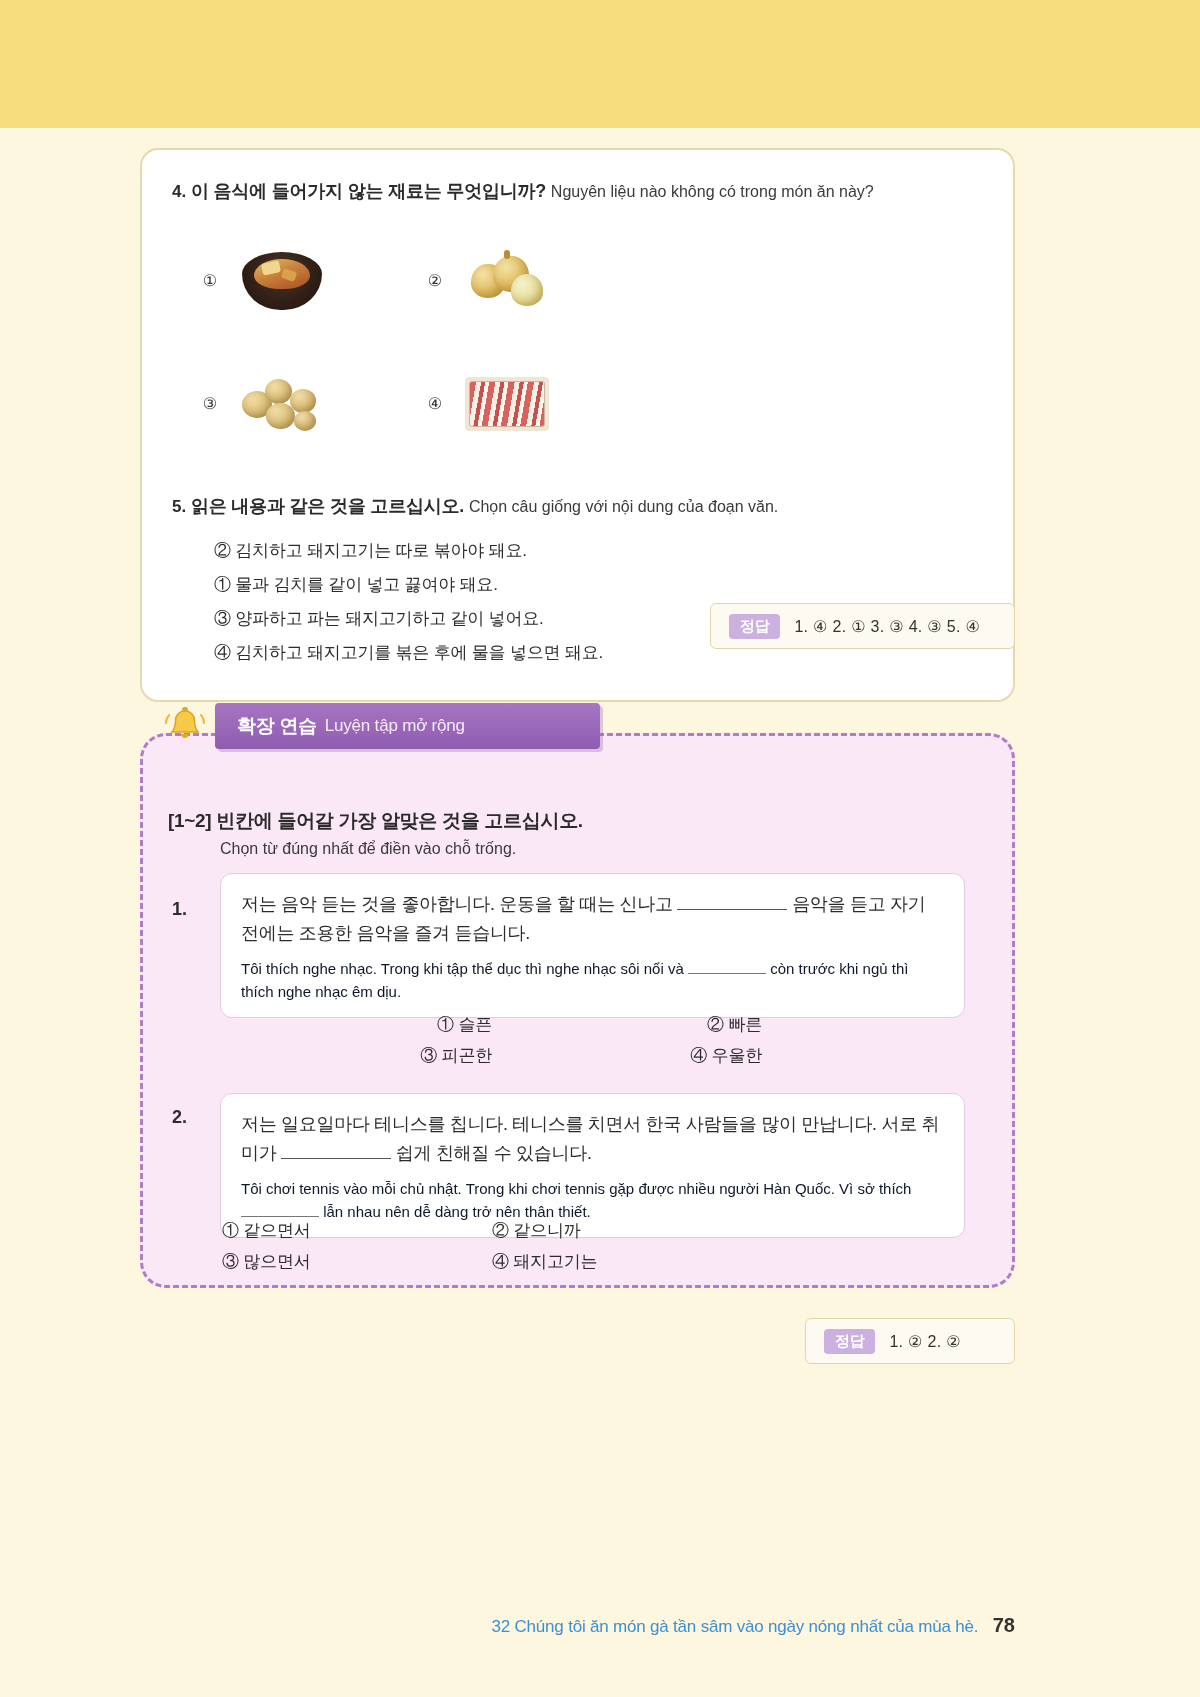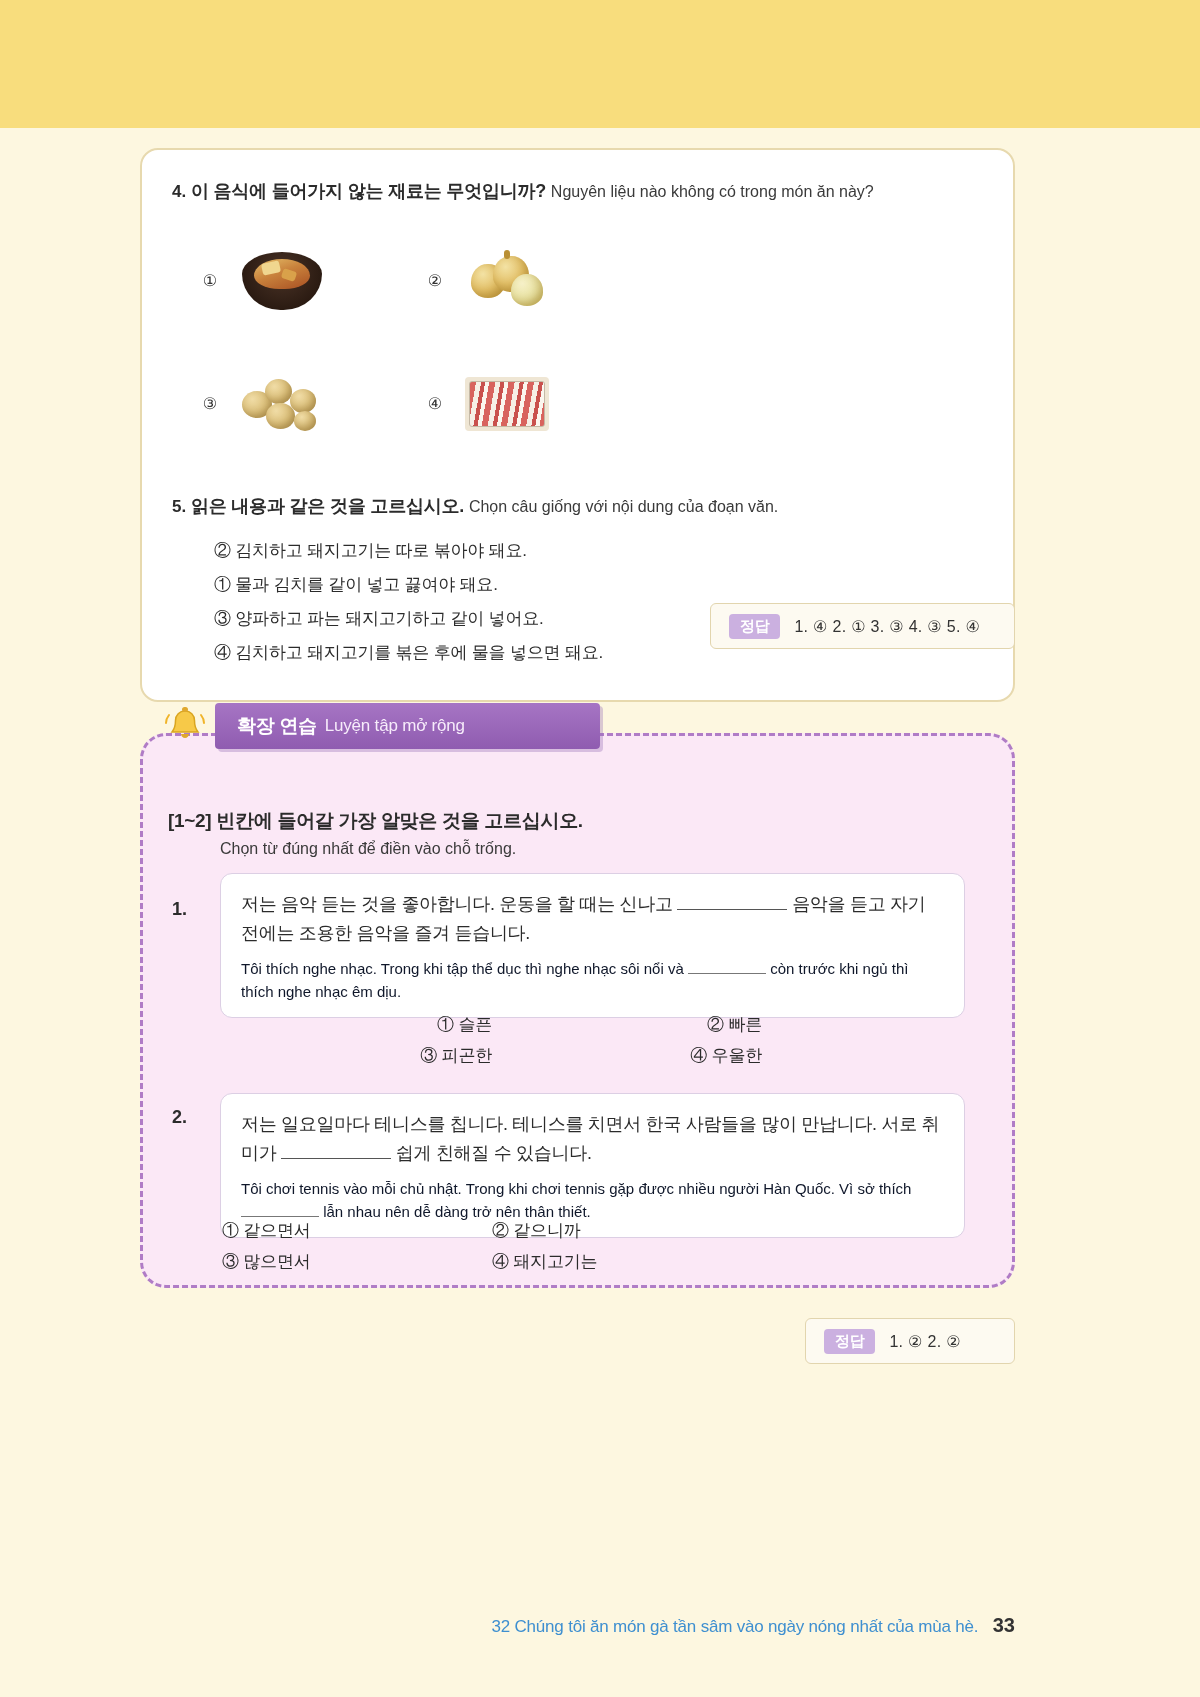--- a/index.html
+++ b/index.html
@@ -431,16 +431,16 @@
     </div>
   </div>
 
   <div class="ans-box" id="ans-box-2">
     <span class="ans-tag">정답</span>
     <span class="ans-text">1. ②  2. ②</span>
   </div>
 
   <div class="footer">
     <span class="footer-text">32 Chúng tôi ăn món gà tần sâm vào ngày nóng nhất của mùa hè.</span>
-    <span class="footer-page">33</span>
+    <span class="footer-page">78</span>
   </div>
 
 </div>
 
 </body></html>

